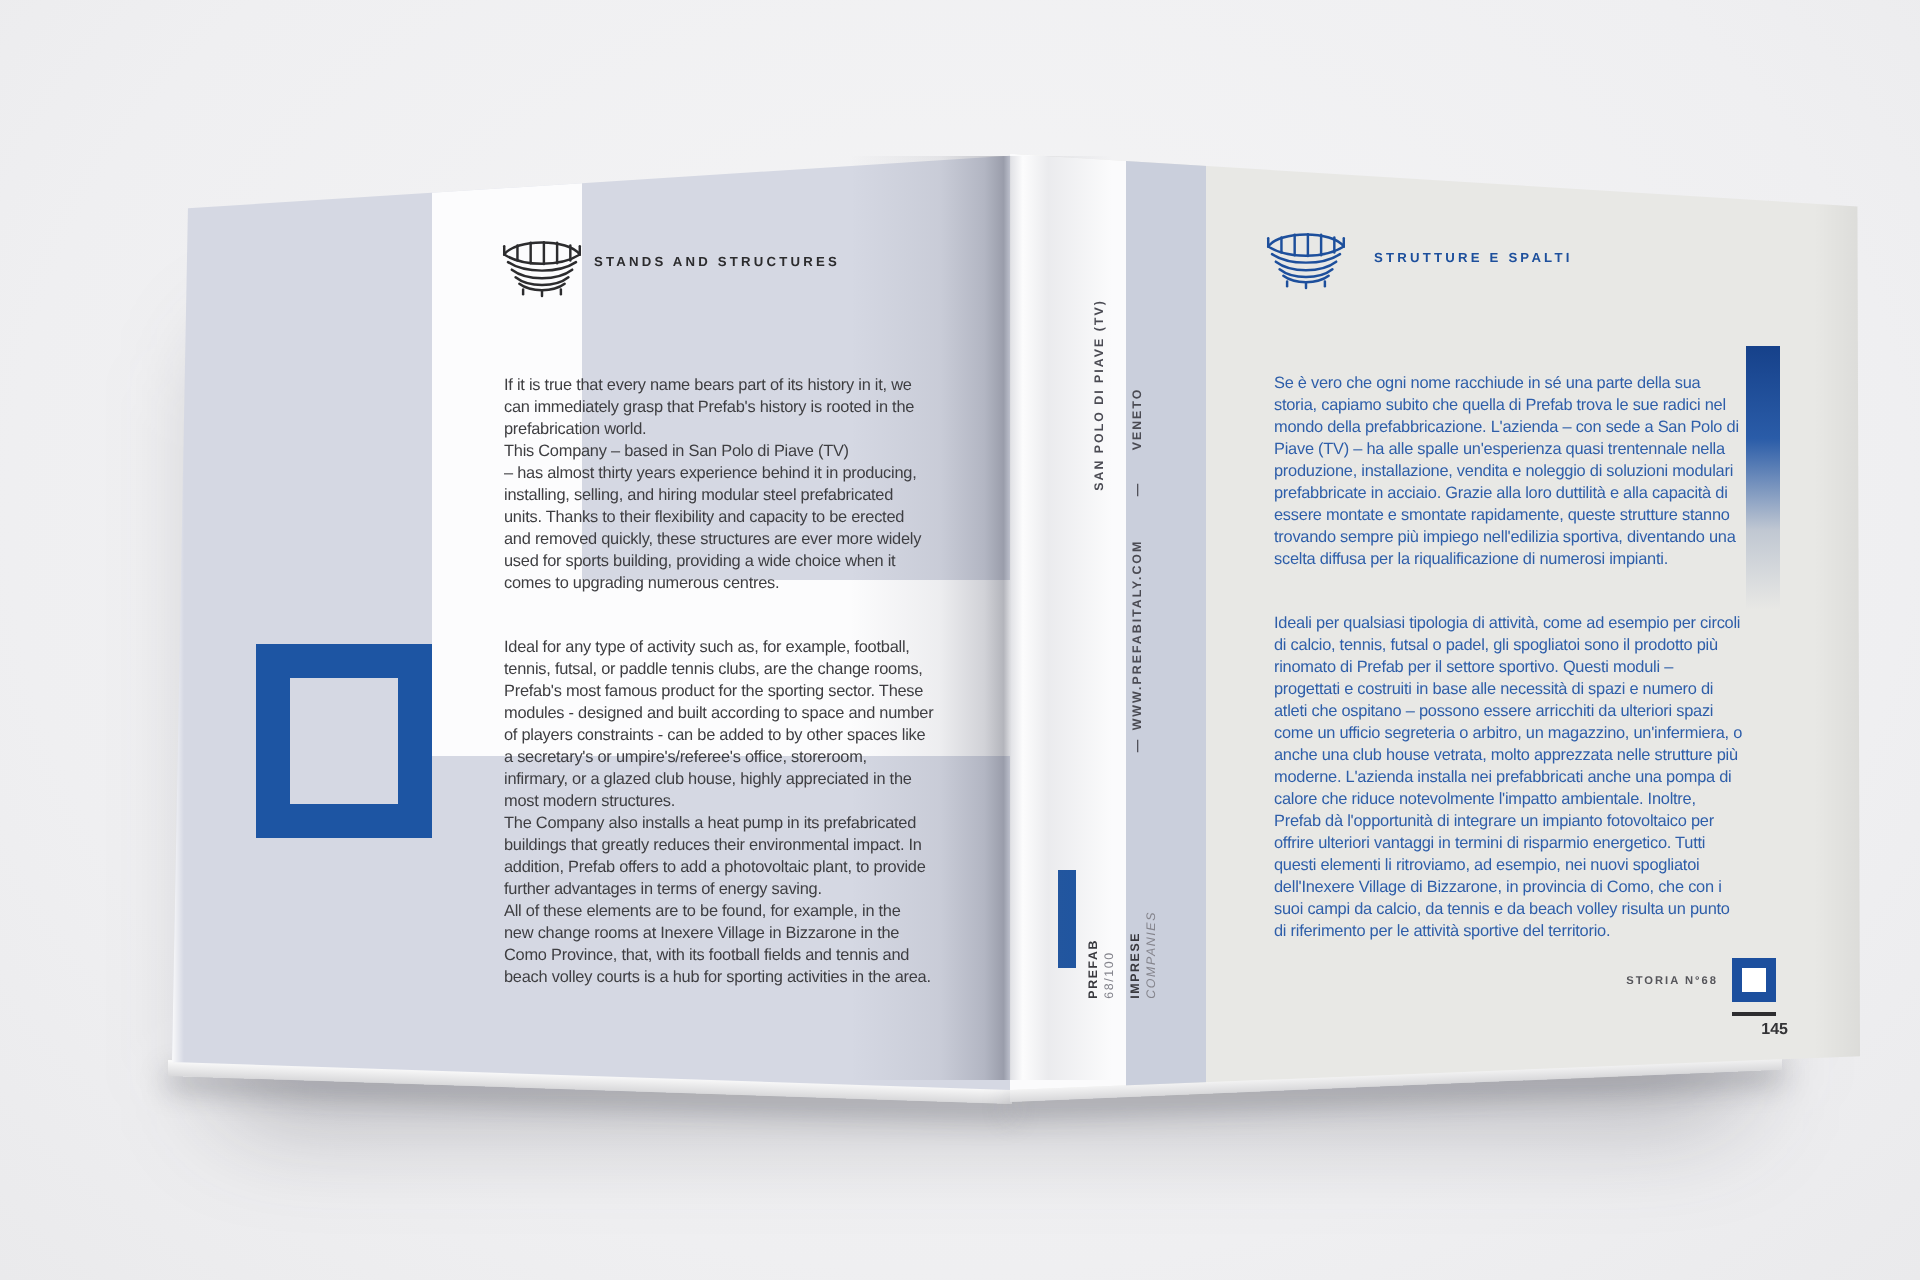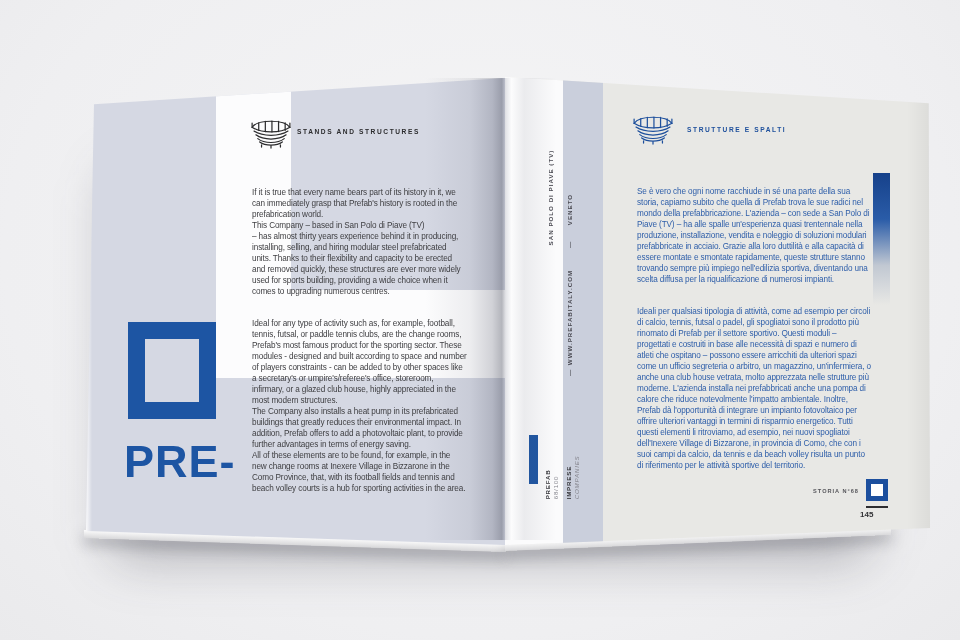--- a/index.html
+++ b/index.html
@@ -66,21 +66,21 @@
   .vblock .l2.it{font-style:italic;}
   .spine-bar{position:absolute;left:24px;top:360px;width:9px;height:49px;background:#1d55a3;}
   
   .grad-bar{position:absolute;left:368px;top:98px;width:17px;height:132px;
             background:linear-gradient(#16418a 0%,#2a5ca8 35%,rgba(120,140,175,0.35) 70%,rgba(232,232,229,0) 100%);}
   .story-label{position:absolute;left:226px;top:413px;width:128px;text-align:right;
                font-size:5.6px;font-weight:bold;letter-spacing:1px;color:#55555a;}
   .footer-square{position:absolute;left:361px;top:404px;width:12px;height:12px;
                  border:5px solid #1c4f9e;background:#ffffff;}
   .footer-line{position:absolute;left:361px;top:431px;width:22px;height:1.6px;background:#2d2d30;}
-  .page-number{position:absolute;left:355px;top:435px;width:34px;text-align:left;
+  .page-number{position:absolute;left:355px;top:435px;width:34px;text-align:right;
                font-size:8px;font-weight:bold;color:#333336;}
   .right-edge-shade{position:absolute;right:0;top:0;bottom:0;width:26px;
                     background:linear-gradient(90deg,rgba(0,0,0,0),rgba(0,0,0,0.06));}
   
   .gutter{position:absolute;left:425px;top:78px;width:160px;height:462px;pointer-events:none;
           background:linear-gradient(90deg,
             rgba(60,64,82,0) 0%,rgba(60,64,82,0.08) 28%,rgba(56,60,80,0.22) 42%,
             rgba(40,44,62,0.34) 48%,rgba(120,124,140,0.18) 50.5%,
             rgba(255,255,255,0.25) 54%,rgba(90,94,110,0.10) 62%,rgba(60,64,82,0) 82%);}
   svg .st{fill:none;stroke-linecap:round;stroke-linejoin:round;}
@@ -128,21 +128,20 @@
       <p>If it is true that every name bears part of its history in it, we can immediately grasp that Prefab's history is rooted in the prefabrication world.
 This Company – based in San Polo di Piave (TV)
 – has almost thirty years experience behind it in producing, installing, selling, and hiring modular steel prefabricated units. Thanks to their flexibility and capacity to be erected and removed quickly, these structures are ever more widely used for sports building, providing a wide choice when it comes to upgrading numerous centres.</p>
       <p>Ideal for any type of activity such as, for example, football, tennis, futsal, or paddle tennis clubs, are the change rooms, Prefab's most famous product for the sporting sector. These modules - designed and built according to space and number of players constraints - can be added to by other spaces like a secretary's or umpire's/referee's office, storeroom, infirmary, or a glazed club house, highly appreciated in the most modern structures.
 The Company also installs a heat pump in its prefabricated buildings that greatly reduces their environmental impact. In addition, Prefab offers to add a photovoltaic plant, to provide further advantages in terms of energy saving.
 All of these elements are to be found, for example, in the new change rooms at Inexere Village in Bizzarone in the Como Province, that, with its football fields and tennis and beach volley courts is a hub for sporting activities in the area.</p>
     </div>
 
     <div class="logo-square"></div>
     <div class="brand-title">
-      <div>PRE-</div>
     </div>
   </div>
 
   <div class="page page-right">
     <div class="col-white"></div>
     <div class="col-lav"></div>
     <div class="right-edge-shade"></div>
     <div class="grad-bar"></div>
 
     <div class="vtext" style="left:-20px;top:119px;width:130px;">SAN POLO DI PIAVE (TV)</div>

